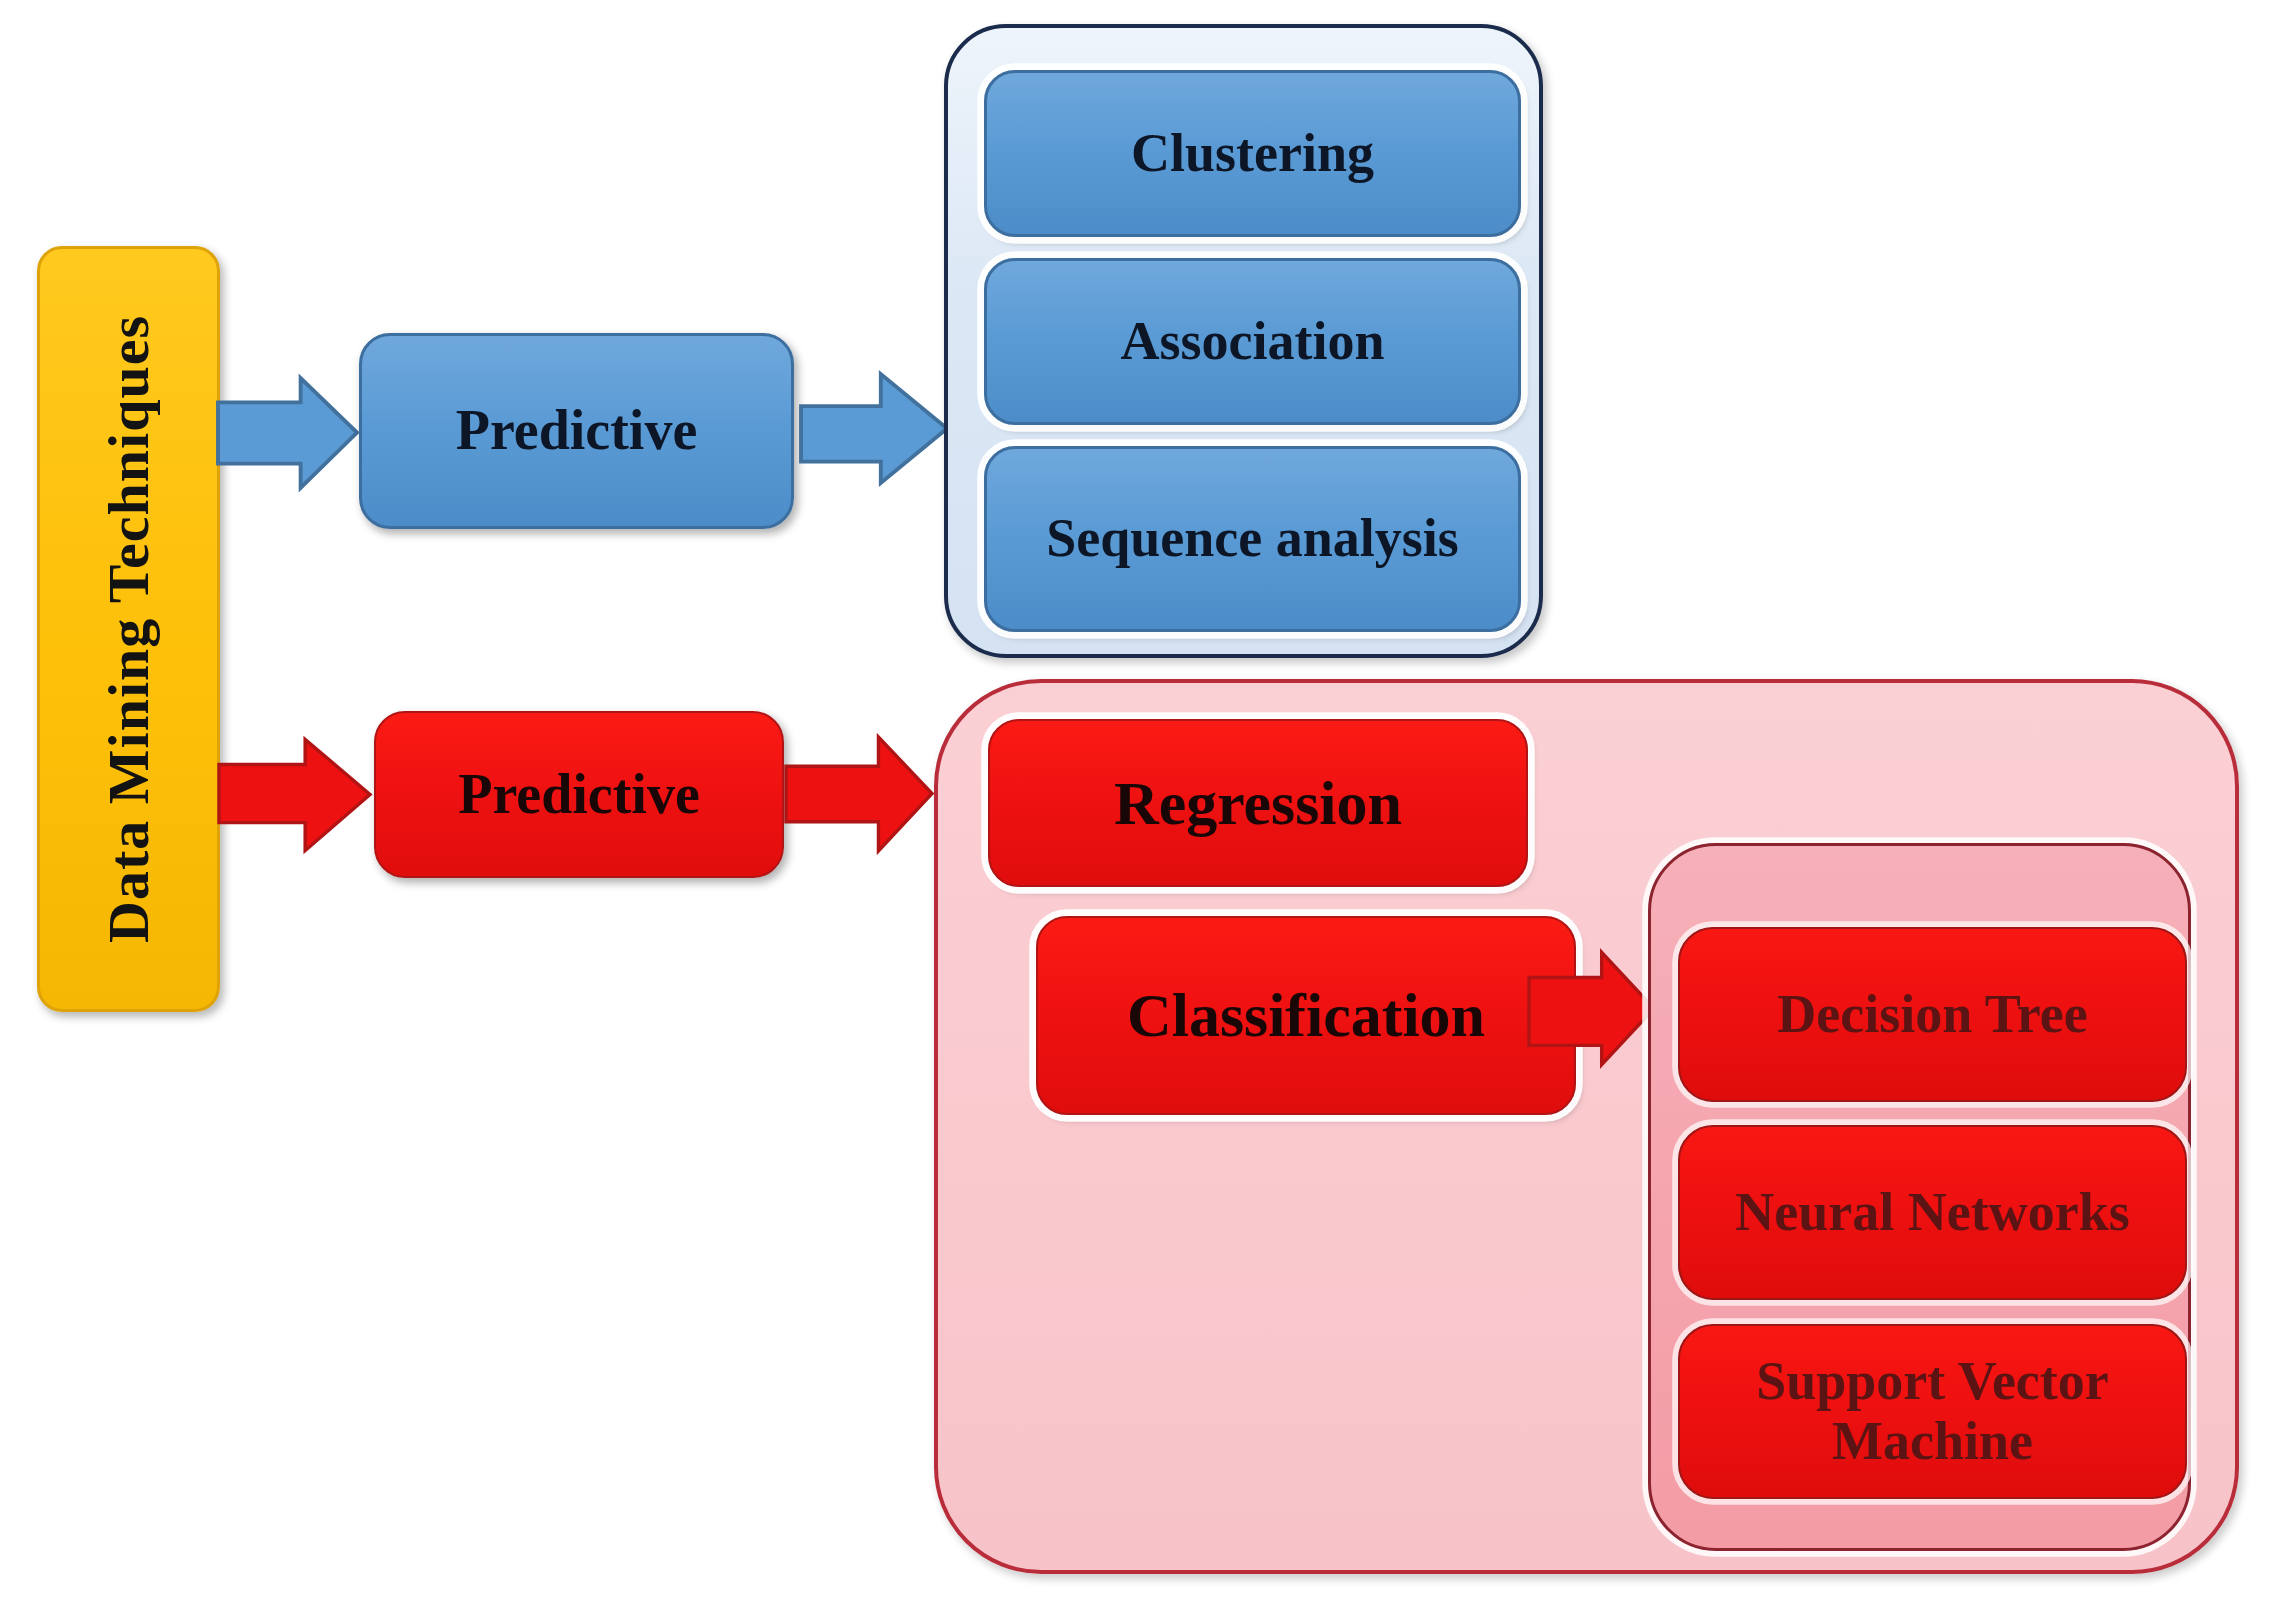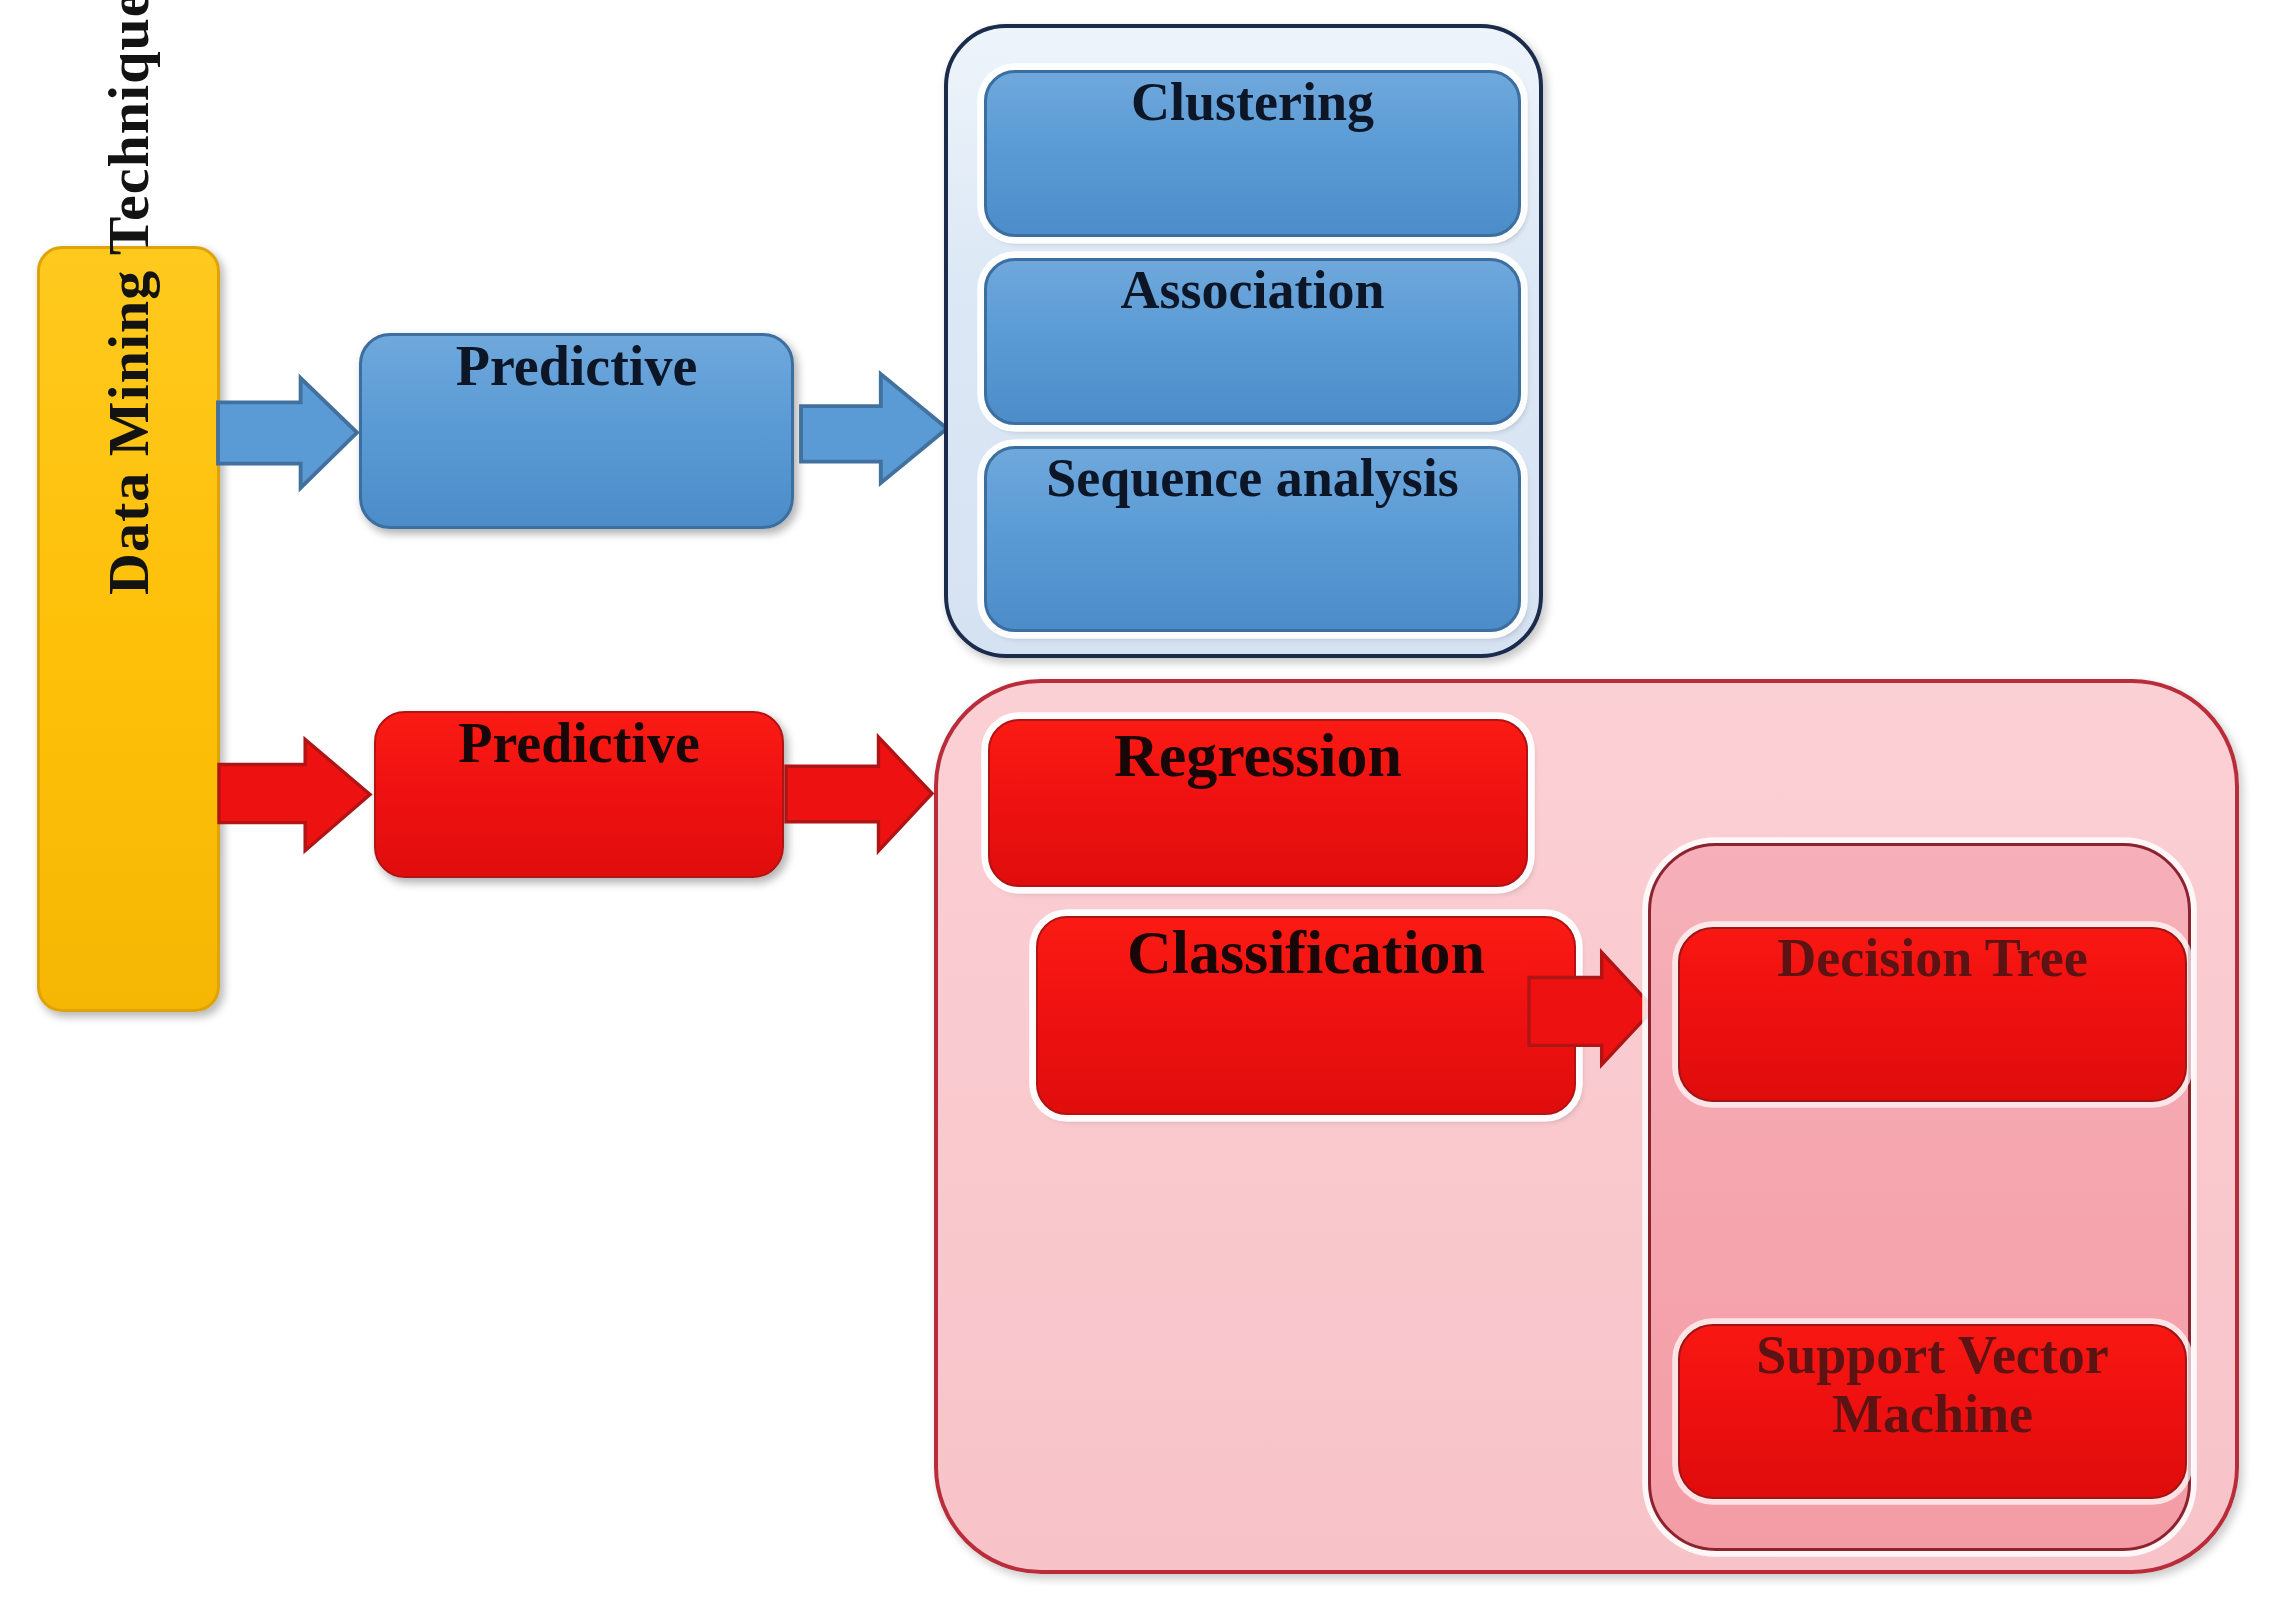--- a/index.html
+++ b/index.html
@@ -10,21 +10,21 @@
     background: #ffffff;
     overflow: hidden;
     font-family: "Liberation Serif", "DejaVu Serif", serif;
     font-weight: bold;
   }
   .abs { position: absolute; box-sizing: border-box; }
 
   
   .node {
     display: flex;
-    align-items: flex-start;
+    align-items: center;
     justify-content: center;
     text-align: center;
     color: #121212;
     line-height: 1.1;
   }
 
   
   .root-box {
     left: 37px; top: 246px; width: 183px; height: 766px;
     background: linear-gradient(180deg, #ffc91e 0%, #fec008 55%, #f5b703 100%);
@@ -168,20 +168,23 @@
     </div>
 
     <svg class="arrow" style="left:591px; top:269px;" width="125" height="113" viewBox="0 0 129 116">
       <polygon points="0,26 75,26 75,0 129,58 75,116 75,96 0,96" fill="#ee1111" stroke="#b01414" stroke-width="3.5"></polygon>
     </svg>
 
     <div class="abs inner-pink-container">
       <div class="abs node inner-red decision-tree-box">
         <span>Decision Tree</span>
       </div>
+      <div class="abs node inner-red neural-networks-box">
+        <span>Neural Networks</span>
+      </div>
       <div class="abs node inner-red svm-box">
         <span>Support Vector Machine</span>
       </div>
     </div>
 
   </div>
 
 </div>
 
 

